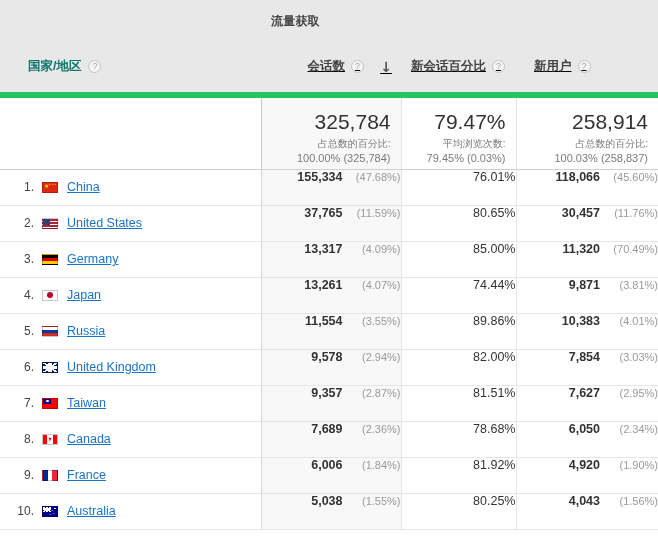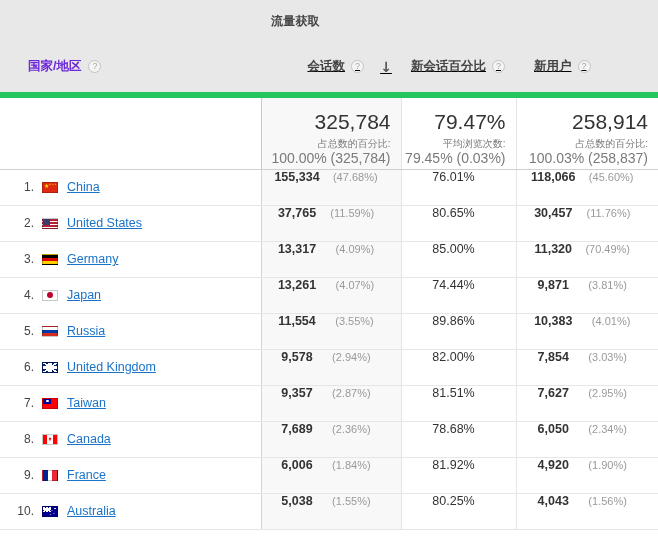--- a/index.html
+++ b/index.html
@@ -75,21 +75,21 @@
 
   .dim-head {
     display: flex;
     align-items: center;
     padding-left: 28px;
     gap: 7px;
   }
   .dim-head .htxt {
     font-size: 12.5px;
     font-weight: bold;
-    color: #6d28d9;
+    color: #0f766e;
   }
 
   .metric-head {
     display: flex;
     align-items: center;
     justify-content: flex-end;
     padding-right: 10px;
     gap: 6px;
   }
   .metric-head .mtxt {
@@ -151,21 +151,21 @@
     line-height: 25px;
     font-weight: normal;
   }
   .sum-lbl {
     font-size: 10px;
     color: #7a7a7a;
     line-height: 14px;
     margin-top: 3px;
   }
   .sum-sub {
-    font-size: 14px;
+    font-size: 11px;
     color: #7a7a7a;
     line-height: 14px;
   }
 
   
   tr.drow > td {
     border-bottom: 1px solid #e6e6e6;
     border-right: 1px solid #e6e6e6;
     padding: 0;
     height: 35px;
@@ -200,23 +200,23 @@
   }
   .cname {
     font-size: 12.5px;
     color: #1a73c8;
     white-space: nowrap;
   }
 
   .num-cell {
     display: flex;
     align-items: baseline;
-    justify-content: center;
+    justify-content: flex-end;
     height: 35px;
-    padding-right: 10px;
+    padding-right: 0;
   }
   .num-main {
     font-size: 12.5px;
     color: #333333;
     font-weight: bold;
   }
   .num-main.plain { font-weight: normal; }
   .num-pct {
     font-size: 11px;
     color: #9a9a9a;

